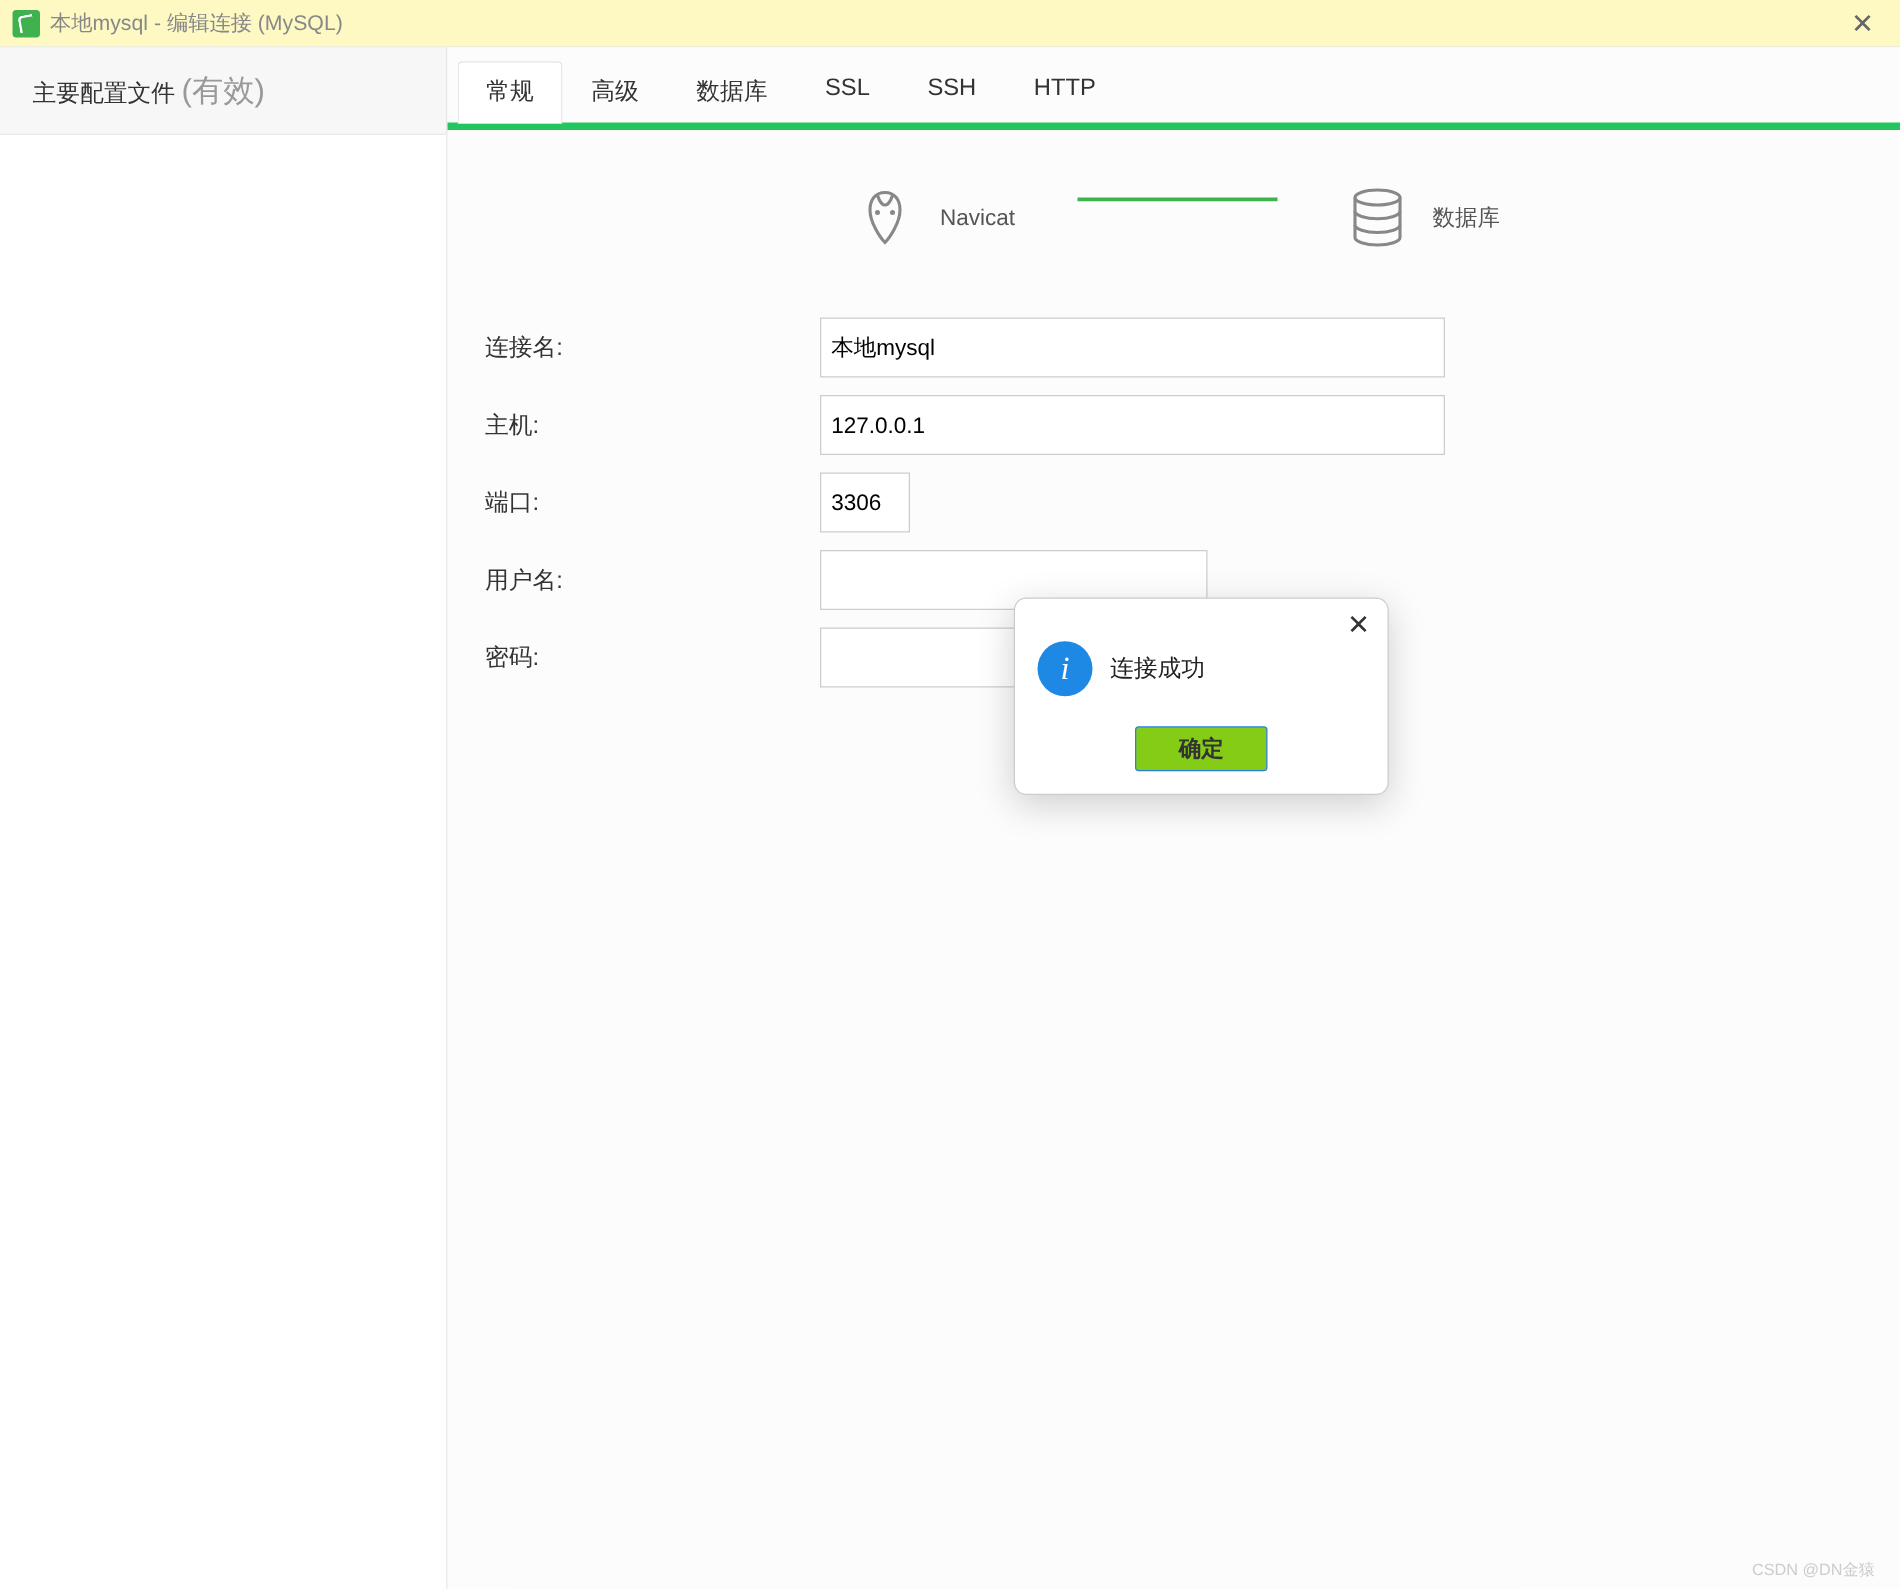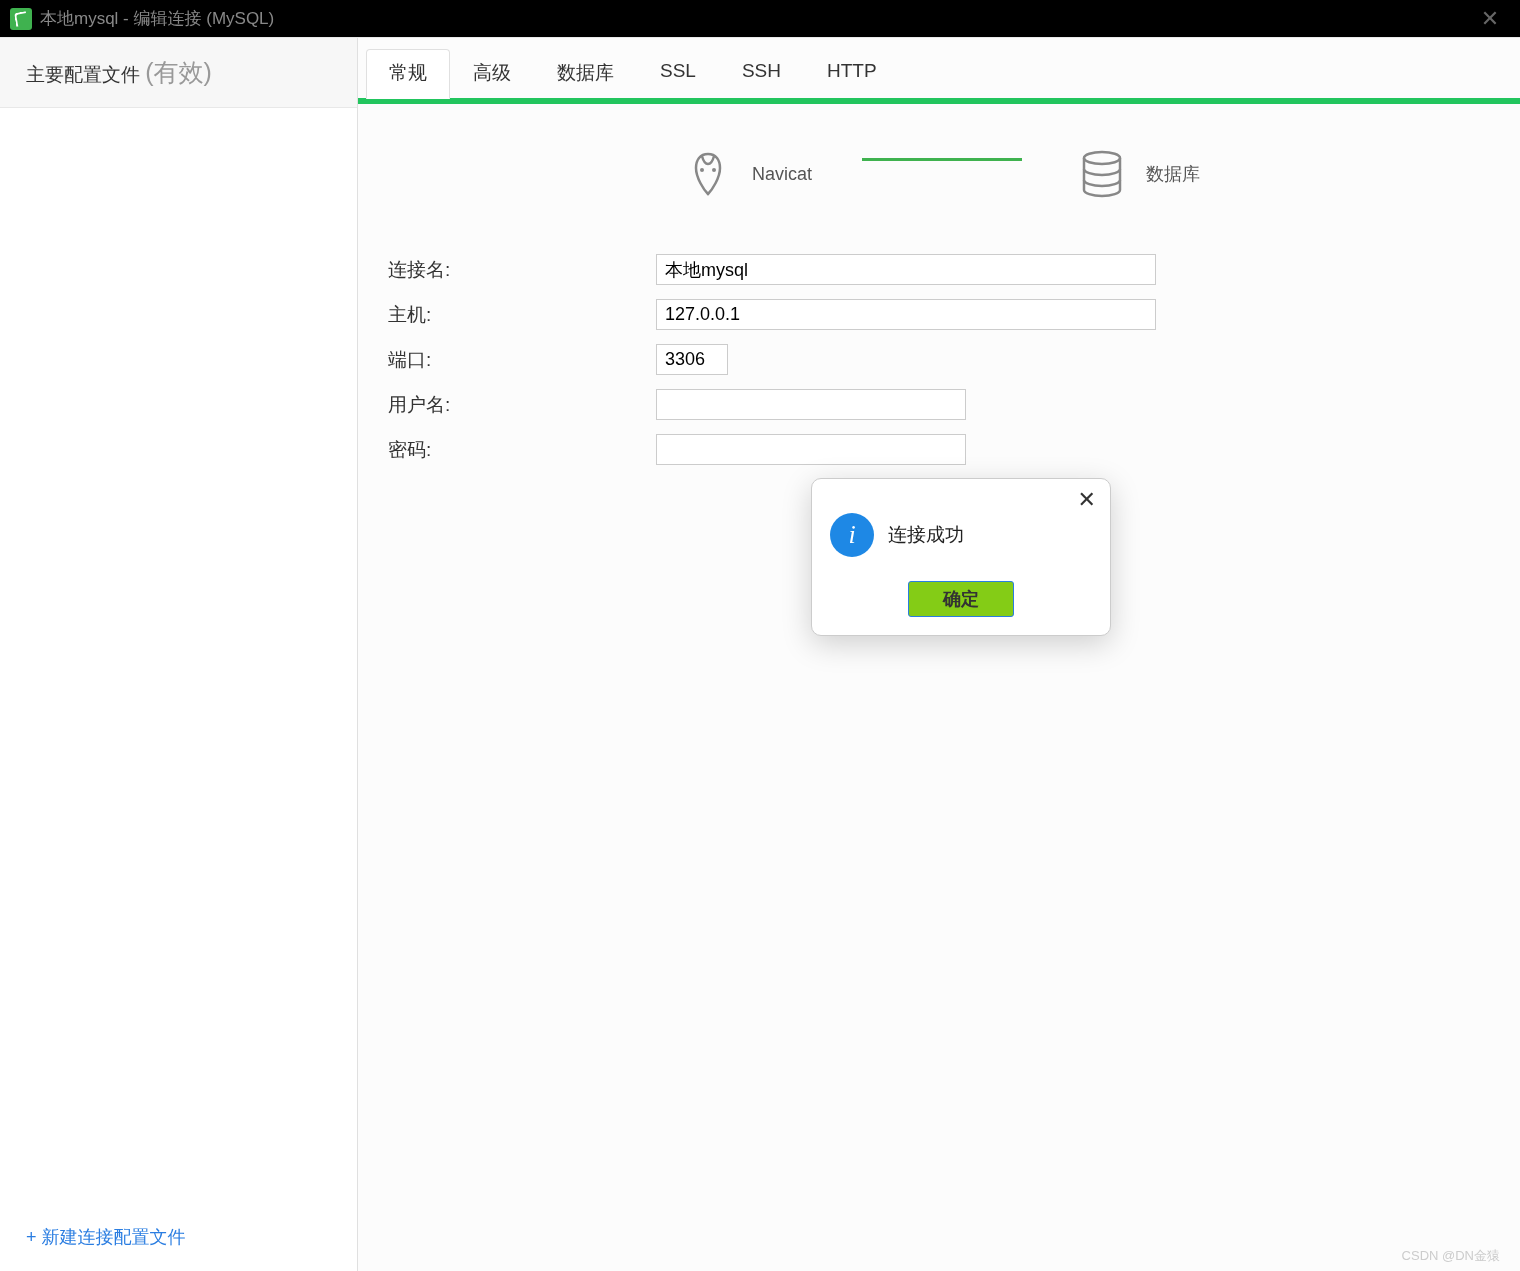--- a/index.html
+++ b/index.html
@@ -11,21 +11,21 @@
   width: 1520px;
   height: 1271px;
   overflow: hidden;
   position: relative;
 }
 .titlebar {
   height: 38px;
   display: flex;
   align-items: center;
   padding: 0 10px;
-  background: #000000;
+  background: #fef9c3;
   border-bottom: 1px solid #e8e8e8;
 }
 .app-icon {
   width: 22px;
   height: 22px;
   background: #3fb24f;
   border-radius: 3px;
   margin-right: 8px;
   position: relative;
 }
@@ -154,21 +154,21 @@
 .form-row.gap-large { }
 .form-label {
   width: 268px;
   font-size: 19px;
   color: #333;
 }
 .form-input {
   border: 1px solid #ccc;
   padding: 4px 8px;
   font-size: 18px;
-  height: 31px;
+  height: 48px;
   background: #fff;
 }
 .form-input.wide { width: 500px; }
 .form-input.narrow { width: 72px; }
 .dialog-overlay {
   position: absolute;
   left: 453px;
   top: 440px;
   width: 300px;
   background: #fff;
@@ -238,21 +238,20 @@
   <div class="close-btn">✕</div>
 </div>
 
 <div class="main">
   <div class="sidebar">
     <div class="sidebar-header">
       <span>主要配置文件</span>
       <span class="muted">(有效)</span>
     </div>
     <div class="sidebar-body"></div>
-    <div class="sidebar-footer">+ 新建连接配置文件</div>
   </div>
 
   <div class="content">
     <div class="tabs">
       <div class="tab active">常规</div>
       <div class="tab">高级</div>
       <div class="tab">数据库</div>
       <div class="tab">SSL</div>
       <div class="tab">SSH</div>
       <div class="tab">HTTP</div>

